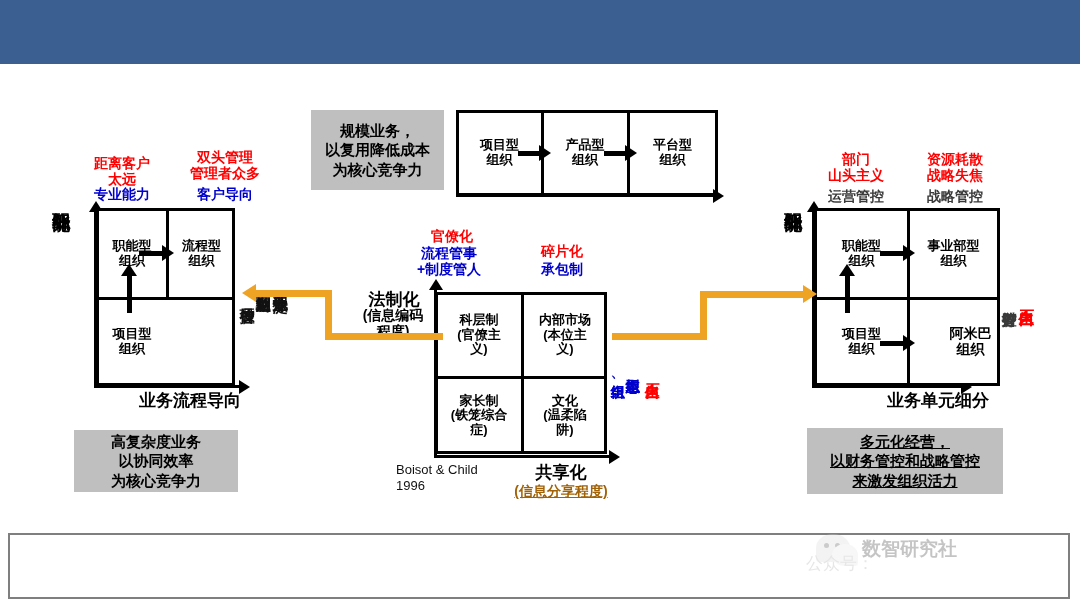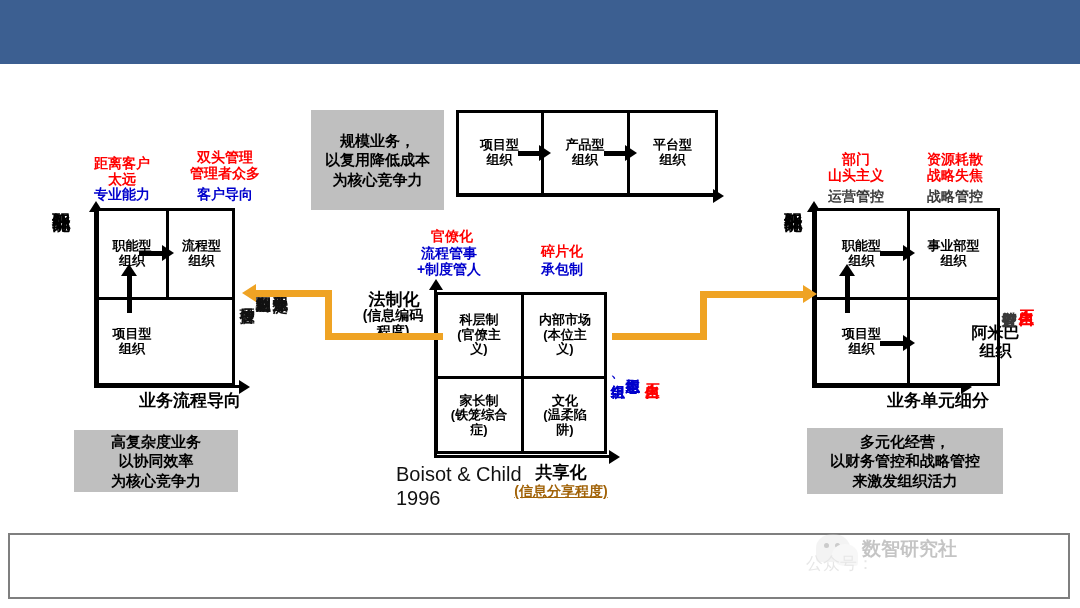--- a/index.html
+++ b/index.html
@@ -166,21 +166,21 @@
   <div class="inarrow-u" style="left:127px;top:275px;height:38px;"></div>
 
   <div class="abs vtext bold" style="left:240px;top:297px;font-size:15px;color:#111;">项目管控</div>
   <div class="abs vtext bold" style="left:256px;top:285px;font-size:15px;color:#111;">短期利益至</div>
   <div class="abs vtext bold" style="left:273px;top:285px;font-size:15px;color:#111;">专业无法积淀</div>
 
   <div class="graybox" style="left:74px;top:430px;width:164px;height:62px;font-size:15px;">
     <span>高复杂度业务<br>以协同效率<br>为核心竞争力</span>
   </div>
 
-  <div class="graybox" style="left:311px;top:110px;width:133px;height:100px;font-size:15px;">
+  <div class="graybox" style="left:311px;top:110px;width:133px;height:80px;font-size:15px;">
     <span>规模业务，<br>以复用降低成本<br>为核心竞争力</span>
   </div>
 
   <div class="matrix" style="left:456px;top:110px;width:262px;height:86px;"></div>
   <div class="mline-v" style="left:541px;top:110px;height:86px;"></div>
   <div class="mline-v" style="left:627px;top:110px;height:86px;"></div>
 
   <div class="cell" style="left:458px;top:112px;width:83px;height:82px;font-size:13px;">项目型<br>组织</div>
   <div class="cell" style="left:543px;top:112px;width:84px;height:82px;font-size:13px;">产品型<br>组织</div>
   <div class="cell" style="left:629px;top:112px;width:87px;height:82px;font-size:13px;">平台型<br>组织</div>
@@ -200,21 +200,21 @@
   <div class="ax-v" style="left:434px;top:290px;height:165px;"></div>
   <div class="arrowhead-up" style="left:429px;top:279px;"></div>
   <div class="abs bold ctr" style="left:356px;top:288px;width:76px;font-size:17px;color:#000;">法制化</div>
   <div class="abs bold ctr" style="left:352px;top:308px;width:82px;font-size:14px;color:#000;line-height:1.12;">(信息编码<br>程度)</div>
 
   <div class="ax-h" style="left:434px;top:455px;width:178px;"></div>
   <div class="arrowhead-right" style="left:609px;top:450px;"></div>
   <div class="abs ctr bold" style="left:508px;top:461px;width:106px;font-size:17px;color:#000;">共享化</div>
   <div class="abs ctr bold" style="left:486px;top:483px;width:150px;font-size:14px;color:#a16207;text-decoration:underline;">(信息分享程度)</div>
 
-  <div class="abs bold" style="left:396px;top:462px;font-size:20px;font-weight:normal;color:#111;line-height:1.2;">Boisot &amp; Child<br>1996</div>
+  <div class="abs bold" style="left:396px;top:462px;font-size:13px;font-weight:normal;color:#111;line-height:1.2;">Boisot &amp; Child<br>1996</div>
 
   <div class="matrix" style="left:435px;top:292px;width:172px;height:162px;"></div>
   <div class="mline-h" style="left:435px;top:376px;width:172px;"></div>
   <div class="mline-v" style="left:521px;top:292px;height:162px;"></div>
 
   <div class="cell" style="left:437px;top:294px;width:84px;height:82px;font-size:13px;">科层制<br>(官僚主<br>义)</div>
   <div class="cell" style="left:524px;top:294px;width:82px;height:82px;font-size:13px;">内部市场<br>(本位主<br>义)</div>
   <div class="cell" style="left:437px;top:379px;width:84px;height:73px;font-size:13px;">家长制<br>(铁笼综合<br>症)</div>
   <div class="cell" style="left:524px;top:379px;width:82px;height:73px;font-size:13px;">文化<br>(温柔陷<br>阱)</div>
 
@@ -236,30 +236,30 @@
   <div class="arrowhead-right" style="left:961px;top:380px;"></div>
   <div class="abs ctr bold" style="left:862px;top:389px;width:152px;font-size:17px;color:#000;">业务单元细分</div>
 
   <div class="matrix" style="left:814px;top:208px;width:186px;height:178px;"></div>
   <div class="mline-h" style="left:814px;top:297px;width:186px;"></div>
   <div class="mline-v" style="left:907px;top:208px;height:178px;"></div>
 
   <div class="cell" style="left:816px;top:210px;width:91px;height:87px;font-size:13px;">职能型<br>组织</div>
   <div class="cell" style="left:909px;top:210px;width:89px;height:87px;font-size:13px;">事业部型<br>组织</div>
   <div class="cell" style="left:816px;top:300px;width:91px;height:84px;font-size:13px;">项目型<br>组织</div>
-  <div class="cell" style="left:951px;top:300px;width:89px;height:84px;font-size:16px;">阿米巴<br>组织</div>
+  <div class="cell" style="left:926px;top:300px;width:89px;height:84px;font-size:14px;">阿米巴<br>组织</div>
 
   <div class="inarrow-r" style="left:880px;top:251px;width:24px;"></div>
   <div class="inarrow-r" style="left:880px;top:341px;width:24px;"></div>
   <div class="inarrow-u" style="left:845px;top:275px;height:38px;"></div>
 
   <div class="abs vtext" style="left:1002px;top:300px;font-size:15px;font-weight:bold;color:#3a3a3a;">财务管控</div>
   <div class="abs vtext bold red" style="left:1018px;top:297px;font-size:16px;">自生自灭</div>
 
-  <div class="graybox" style="left:807px;top:428px;width:196px;height:66px;font-size:15px;">
+  <div class="graybox" style="left:807px;top:428px;width:196px;height:66px;font-size:15px;text-decoration:underline;">
     <span>多元化经营，<br>以财务管控和战略管控<br>来激发组织活力</span>
   </div>
 
   <div class="orng orng-h" style="left:256px;top:290px;width:76px;"></div>
   <div class="orng orng-v" style="left:325px;top:290px;height:50px;"></div>
   <div class="orng orng-h" style="left:325px;top:333px;width:118px;"></div>
   <div class="orng-arrow-left" style="left:242px;top:284px;"></div>
 
   <div class="orng orng-h" style="left:612px;top:333px;width:95px;"></div>
   <div class="orng orng-v" style="left:700px;top:291px;height:48px;"></div>

